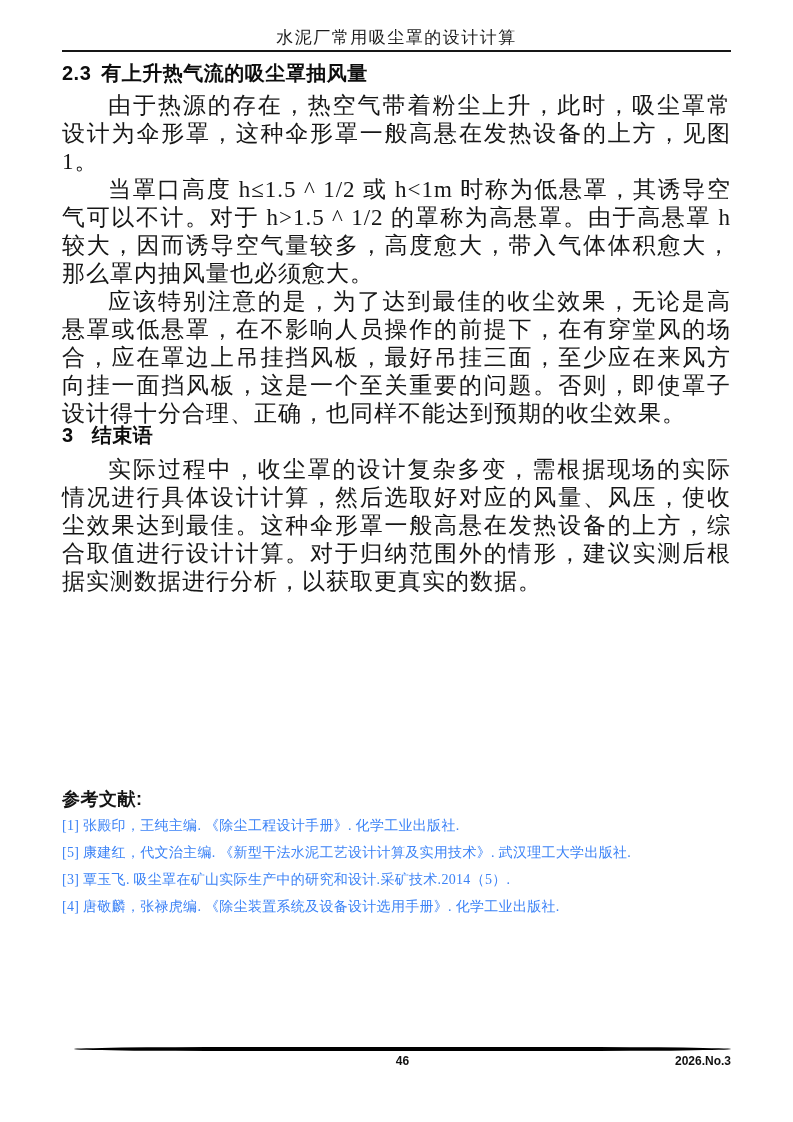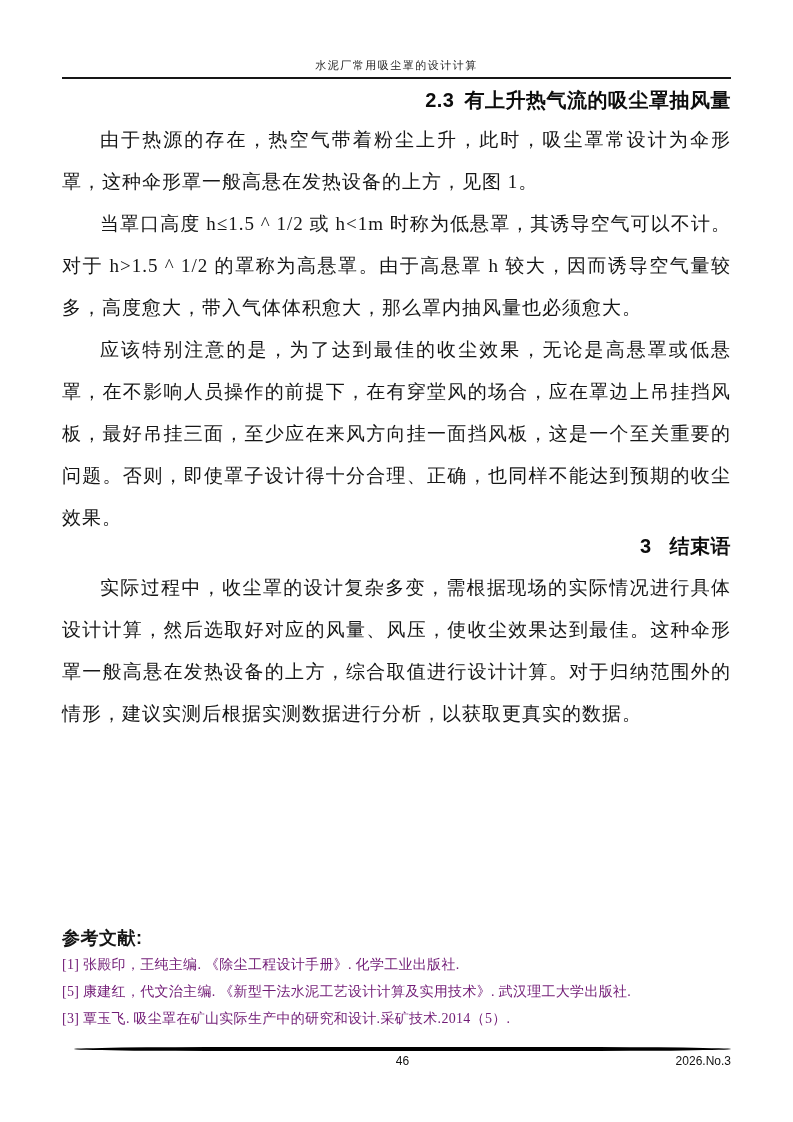--- a/index.html
+++ b/index.html
@@ -10,75 +10,74 @@
     height: 1122px;
     margin: 0 auto;
     background: #ffffff;
     color: #141414;
     padding: 0 62px;
     overflow: hidden;
     font-family: "Liberation Serif", "DejaVu Serif", serif;
   }
   
   .header-title {
-    padding-top: 57px;
+    padding-top: 30px;
     text-align: center;
-    font-size: 11px;
+    font-size: 17px;
     line-height: 16px;
     letter-spacing: 1.5px;
     color: #1c1c1c;
   }
   .header-rule {
     border: 0;
     border-top: 2px solid #171717;
     margin: 4px 0 0 0;
   }
   
   .sec-heading {
     font-family: "Liberation Sans", "DejaVu Sans", sans-serif;
     font-weight: 700;
     font-size: 20px;
     line-height: 26px;
     margin: 8px 0 6px 0;
     letter-spacing: 0.5px;
     color: #0d0d0d;
-    text-align: right;
   }
   .sec-heading .sec-num { margin-right: 10px; }
   .sec-heading.level-1 { margin-top: -6px; margin-bottom: 8px; }
   .sec-heading.level-1 .sec-num { margin-right: 18px; }
   
   p.body-para {
     margin: 0;
-    font-size: 19px;
-    line-height: 42px;
+    font-size: 23px;
+    line-height: 28px;
     letter-spacing: 1px;
     text-align: justify;
     text-indent: 2em;
     color: #161616;
   }
   
   .references { margin-top: 193px; }
   .ref-heading {
     font-family: "Liberation Sans", "DejaVu Sans", sans-serif;
     font-weight: 700;
     font-size: 18px;
     line-height: 20px;
     margin: 0 0 3px 0;
     letter-spacing: 0.5px;
   }
   .ref-list { margin: 0; padding: 0; list-style: none; }
   .ref-item {
     font-size: 14px;
     line-height: 27px;
     letter-spacing: 0.3px;
-    color: #701a75;
+    color: #3b82f6;
   }
   
-  .footer { position: absolute; left: 74px; right: 62px; top: 1047px; }
+  .footer { position: absolute; left: 74px; right: 62px; top: 1047px; font-weight: bold; }
   .footer-rule {
     height: 4px;
     background: #000000;
     border-radius: 50% / 100%;
   }
   .footer-row {
     position: relative;
     margin-top: 3px;
     font-family: "Liberation Sans", "DejaVu Sans", sans-serif;
     font-size: 12px;
@@ -109,20 +108,21 @@
     <h2 class="sec-heading level-1"><span class="sec-num">3</span><span>结束语</span></h2>
     <p class="body-para">实际过程中，收尘罩的设计复杂多变，需根据现场的实际情况进行具体设计计算，然后选取好对应的风量、风压，使收尘效果达到最佳。这种伞形罩一般高悬在发热设备的上方，综合取值进行设计计算。对于归纳范围外的情形，建议实测后根据实测数据进行分析，以获取更真实的数据。</p>
   </div>
 
   <div class="references">
     <div class="ref-heading">参考文献:</div>
     <ul class="ref-list">
       <li class="ref-item">[1] 张殿印，王纯主编. 《除尘工程设计手册》. 化学工业出版社.</li>
       <li class="ref-item">[5] 康建红，代文治主编. 《新型干法水泥工艺设计计算及实用技术》. 武汉理工大学出版社.</li>
       <li class="ref-item">[3] 覃玉飞. 吸尘罩在矿山实际生产中的研究和设计.采矿技术.2014（5）.</li>
+      <li class="ref-item">[4] 唐敬麟，张禄虎编. 《除尘装置系统及设备设计选用手册》. 化学工业出版社.</li>
     </ul>
   </div>
 
   <div class="footer">
     <div class="footer-rule"></div>
     <div class="footer-row">
       <div class="footer-page">46</div>
       <div class="footer-issue">2026.No.3</div>
     </div>
   </div>

